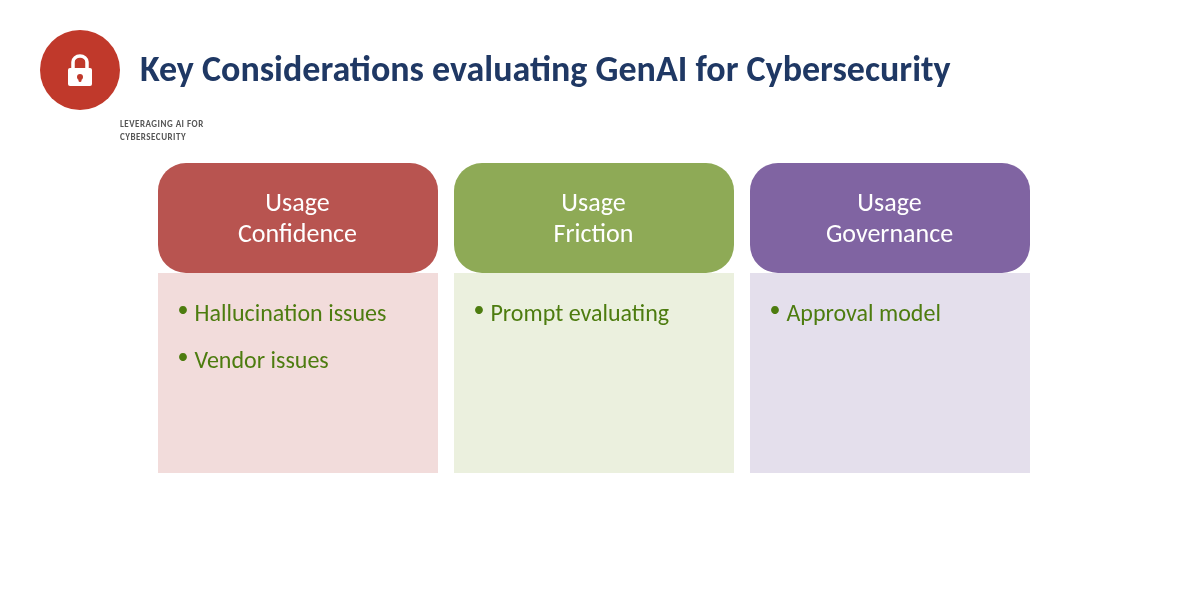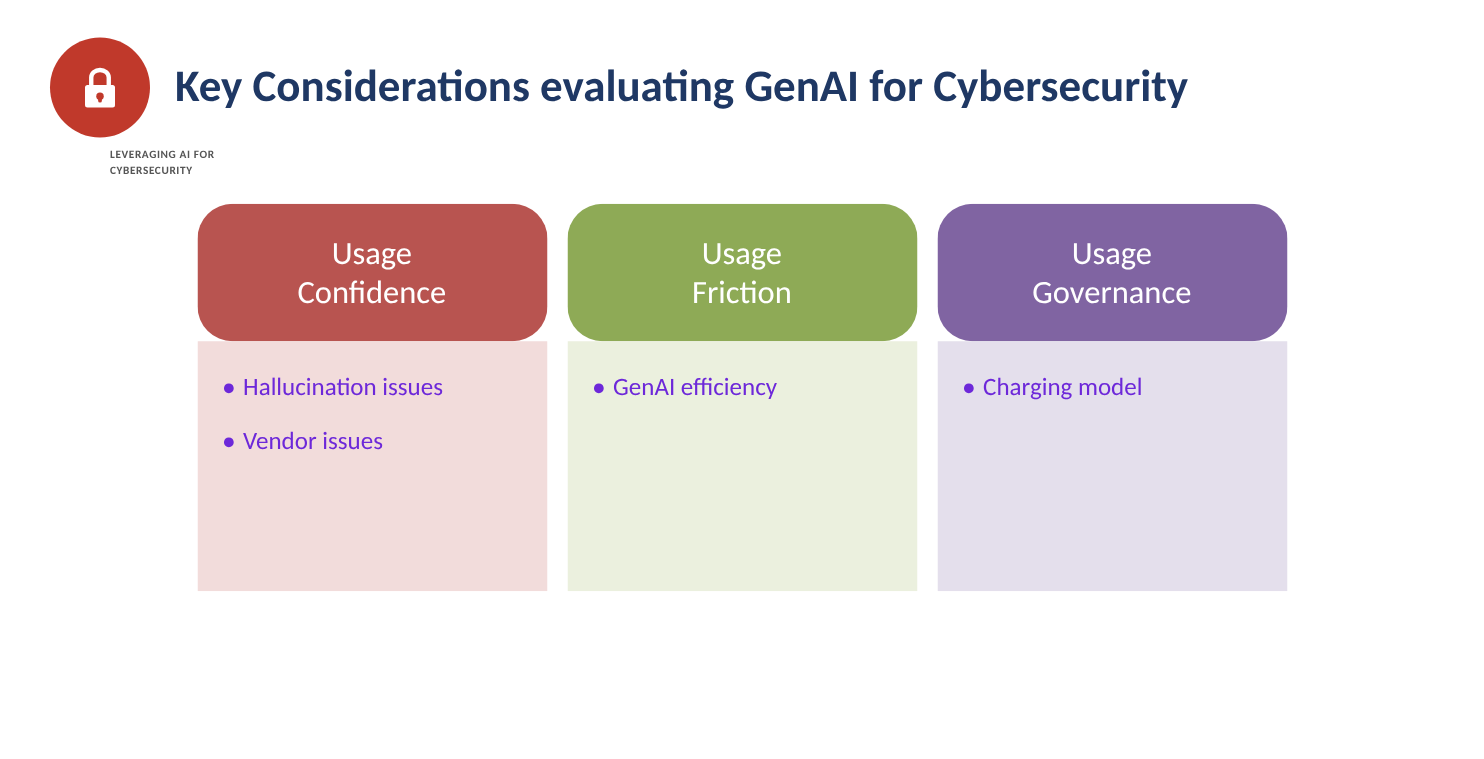--- a/index.html
+++ b/index.html
@@ -54,21 +54,21 @@
       color: #1f3864;
       line-height: 1.2;
     }
 
     .subtitle {
       font-size: 9px;
       font-weight: 600;
       color: #555555;
       text-transform: uppercase;
       letter-spacing: 0.5px;
-      margin-left: 48px;
+      margin-left: 80px;
       margin-bottom: 20px;
       line-height: 1.4;
     }
 
     
     .cards-container {
       display: flex;
       gap: 16px;
       margin-top: 10px;
       justify-content: center;
@@ -100,27 +100,27 @@
       text-align: center;
     }
 
     .card-body {
       padding: 24px 20px 30px 20px;
       flex: 1;
       min-height: 200px;
     }
 
     .card-bullet {
-      font-size: 20px;
+      font-size: 24px;
       font-weight: 400;
-      color: #6d28d9;
+      color: #4d7c0f;
       line-height: 1.3;
       margin-bottom: 16px;
       display: flex;
-      align-items: center;
+      align-items: flex-start;
       gap: 2px;
     }
 
     .card-bullet::before {
       content: '•';
       font-size: 22px;
       margin-right: 4px;
       line-height: 1.2;
       flex-shrink: 0;
     }
@@ -186,31 +186,31 @@
         </div>
       </div>
     </div>
 
     <div class="card card-friction">
       <div class="card-header">
         <div class="card-header-text">Usage<br>Friction</div>
       </div>
       <div class="card-body">
         <div class="card-bullet">
-          <span>GenAI efficiency</span>
+          <span>Prompt evaluating</span>
         </div>
       </div>
     </div>
 
     <div class="card card-governance">
       <div class="card-header">
         <div class="card-header-text">Usage<br>Governance</div>
       </div>
       <div class="card-body">
         <div class="card-bullet">
-          <span>Charging model</span>
+          <span>Approval model</span>
         </div>
       </div>
     </div>
 
   </div>
 
 </div>
 
 </body></html>

